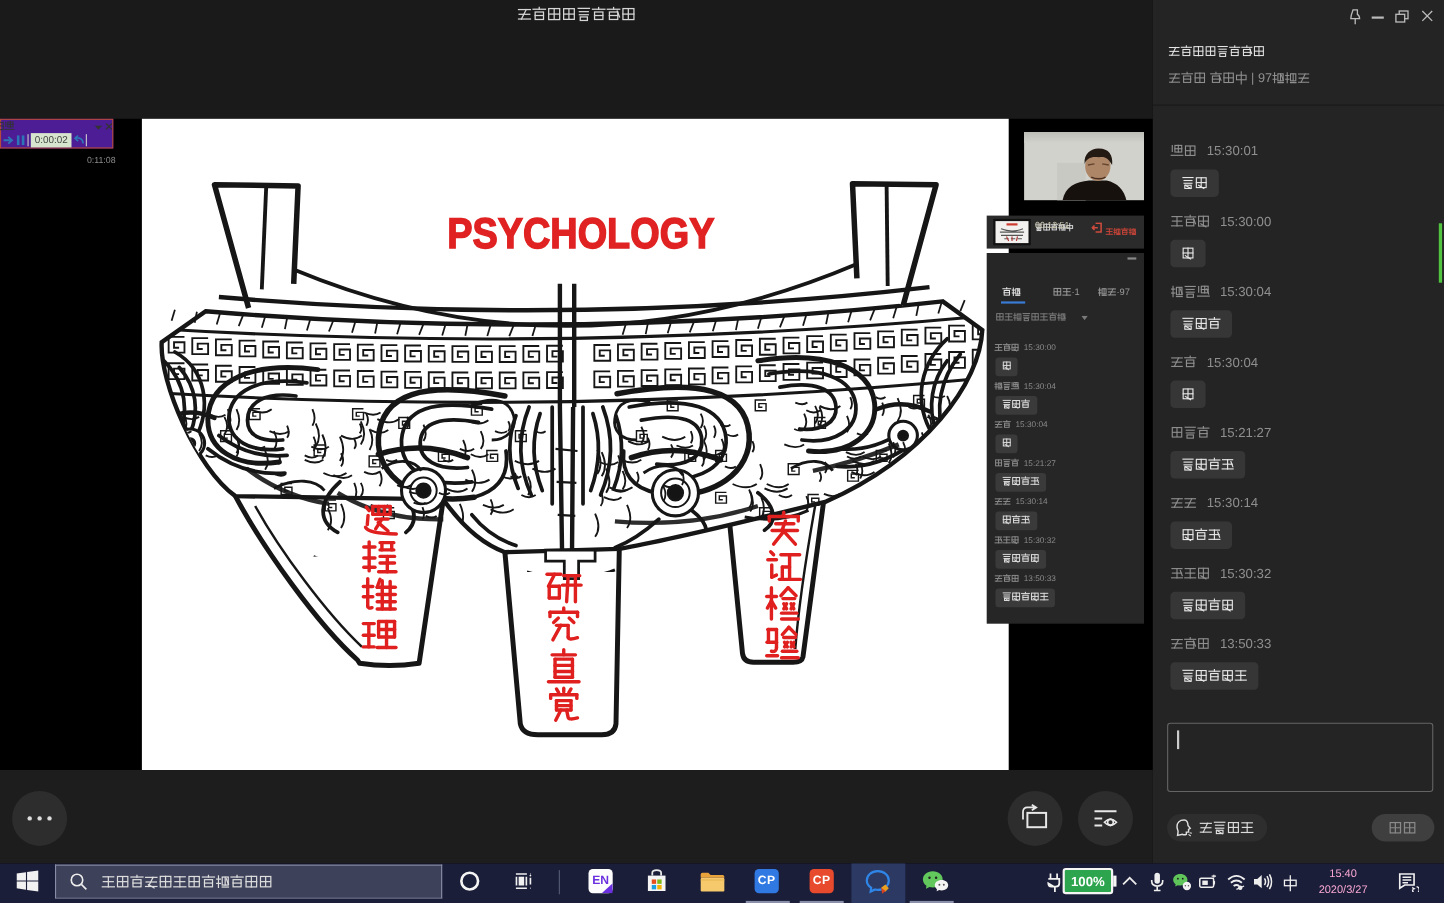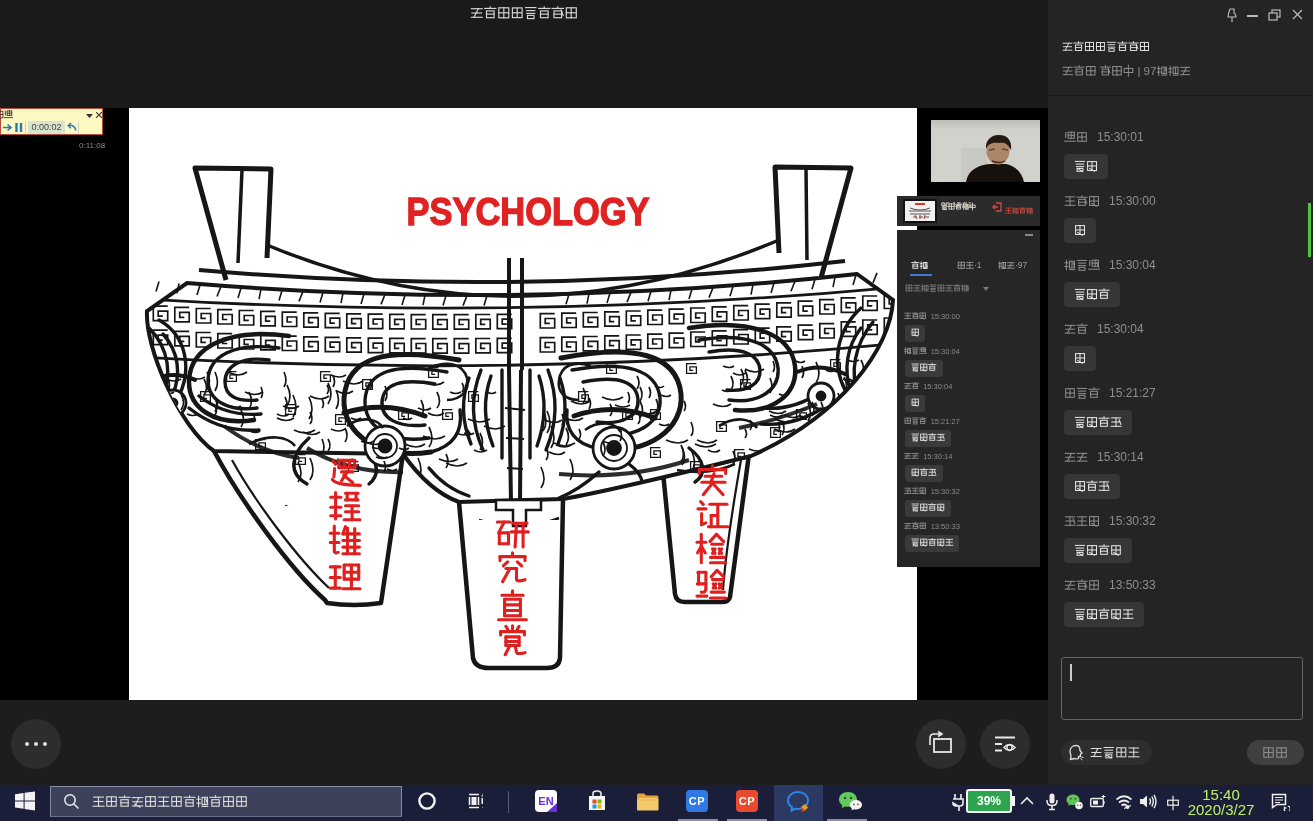--- a/index.html
+++ b/index.html
@@ -614,21 +614,21 @@
           <line x1="583.5" y1="471.6" x2="594.1" y2="471.6"></line>
           <line x1="584.2" y1="475.9" x2="586.8" y2="480.1"></line>
           <line x1="586.8" y1="475.9" x2="584.2" y2="480.1"></line>
           <line x1="590.1" y1="475.9" x2="592.7" y2="480.1"></line>
           <line x1="592.7" y1="475.9" x2="590.1" y2="480.1"></line>
           <line x1="582.2" y1="484.1" x2="595.4" y2="484.1"></line>
           <line x1="581.5" y1="490.0" x2="596.7" y2="490.0"></line>
         </g>
       </svg>
     </div>
-    <div class="abs" style="left:0;top:108px;width:103px;height:27px;background:#fef9c3;border:1px solid #b5493c">
+    <div class="abs" style="left:0;top:108px;width:103px;height:27px;background:#4c1d95;border:1px solid #b5493c">
 <div class="abs" style="left:-6px;top:1px;width:20px;height:9px;overflow:hidden">
         <div style="position:relative;height:11px;line-height:0"><svg width="18" height="11" viewBox="0 0 18 11" style="overflow:visible;" stroke="#333" stroke-width="0.90" stroke-linecap="square" opacity="1.0">
             <rect x="1.2" y="1.2" width="6.7" height="6.7" fill="none"></rect>
             <line x1="1.2" y1="4.5" x2="7.8" y2="4.5"></line>
             <line x1="4.5" y1="1.2" x2="4.5" y2="7.8"></line>
             <line x1="10.3" y1="1.1" x2="10.3" y2="5.0"></line>
             <line x1="9.5" y1="7.6" x2="17.5" y2="7.6"></line>
             <rect x="12.1" y="0.9" width="4.7" height="4.5" fill="none"></rect>
             <line x1="14.4" y1="0.9" x2="14.4" y2="5.4"></line>
             <line x1="12.1" y1="3.1" x2="16.7" y2="3.1"></line>
@@ -1520,21 +1520,21 @@
 <path d="M18 9 C21.5 9 24 11.2 24 13.8 C24 16.4 21.5 18.5 18 18.5 C17.2 18.5 16.5 18.4 15.8 18.2 L13.5 19.3 L13.8 17.3 C12.4 16.3 11.8 15.1 11.8 13.8 C11.8 11.2 14.5 9 18 9 Z" fill="#f4f4f4"></path>
 <circle cx="16" cy="13.3" r="0.9" fill="#555"></circle>
       <circle cx="20" cy="13.3" r="0.9" fill="#555"></circle>
 </svg>
     <div class="abs" style="left:678px;top:33.5px;width:40px;height:2.5px;background:#8a90aa"></div>
     <div class="abs" style="left:727px;top:33.5px;width:40px;height:2.5px;background:#8a90aa"></div>
     <div class="abs" style="left:827px;top:33.5px;width:40px;height:2.5px;background:#8a90aa"></div>
     <svg class="abs" style="left:950px;top:8px" width="16" height="20">
       <path d="M5 1 L5 6 M11 1 L11 6 M3 6 L13 6 L13 10 Q13 13 10 13 L9 13 L9 18 M8 13 L6 13 Q3 13 3 10 Z" stroke="#f0f0f0" stroke-width="1.6" fill="none"></path>
     </svg>
-    <div class="abs" style="left:966px;top:4px;width:46px;height:24px;border:2px solid #f5f5f5;border-radius:3px;background:#2da44e;color:#fff;font-size:12px;font-weight:bold;text-align:center;line-height:20px;font-family:'Liberation Sans'">39%</div>
+    <div class="abs" style="left:966px;top:4px;width:46px;height:24px;border:2px solid #f5f5f5;border-radius:3px;background:#2da44e;color:#fff;font-size:12px;font-weight:bold;text-align:center;line-height:20px;font-family:'Liberation Sans'">100%</div>
 <div class="abs" style="left:1012px;top:11px;width:3px;height:10px;background:#f5f5f5"></div>
     <svg class="abs" style="left:1020px;top:11px" width="14" height="10">
       <path d="M1 8 L7 2 L13 8" stroke="#e8e8e8" stroke-width="1.6" fill="none"></path>
     </svg>
     <svg class="abs" style="left:1045px;top:7px" width="14" height="20">
       <path d="M7 1.5 Q9.5 1.5 9.5 4 L9.5 9 Q9.5 11.5 7 11.5 Q4.5 11.5 4.5 9 L4.5 4 Q4.5 1.5 7 1.5 Z" fill="#ededed"></path>
       <path d="M2 8 L2 9 Q2 13.5 7 13.5 Q12 13.5 12 9 L12 8 M7 13.5 L7 17 M4 17.5 L10 17.5" stroke="#ededed" stroke-width="1.5" fill="none"></path>
     </svg>
     <svg class="abs" style="left:1066px;top:9px" width="17" height="16">
 <path d="M7 0.5 C3 0.5 0.5 3 0.5 5.8 C0.5 7.4 1.3 8.8 2.7 9.8 L2.4 11.8 L4.7 10.7 C5.4 10.9 6.2 11 7 11 C11 11 13.5 8.6 13.5 5.8 C13.5 3 11 0.5 7 0.5 Z" fill="#5fc45a"></path>
@@ -1560,19 +1560,19 @@
       <path d="M9 14.5 L16 11.5" stroke="#ededed" stroke-width="1.1"></path>
     </svg>
     <svg class="abs" style="left:1139px;top:8px" width="18" height="17">
       <path d="M1 6 L4 6 L8 2.5 L8 14.5 L4 11 L1 11 Z" fill="#ededed"></path>
 <path d="M10.5 5.5 Q12.5 8.5 10.5 11.5 M12.8 3.5 Q15.8 8.5 12.8 13.5 M15 1.8 Q19 8.5 15 15.2" stroke="#ededed" stroke-width="1.4" fill="none"></path>
     </svg>
     <div style="position:absolute;left:1166px;top:11px;height:16px;line-height:0"><svg width="14" height="16" viewBox="0 0 14 16" style="overflow:visible;" stroke="#f0f0f0" stroke-width="1.19" stroke-linecap="square" opacity="1.0">
         <rect x="1.7" y="4.2" width="10.6" height="5.0" fill="none"></rect>
         <line x1="7.0" y1="0.3" x2="7.0" y2="13.7"></line>
       </svg></div>
-    <div class="abs" style="left:1186px;top:2px;width:70px;height:30px;color:#bef264;font-size:15px;text-align:center;line-height:15px;font-family:'Liberation Sans'">15:40<br>2020/3/27</div>
+    <div class="abs" style="left:1186px;top:2px;width:70px;height:30px;color:#f9a8d4;font-size:10px;text-align:center;line-height:15px;font-family:'Liberation Sans'">15:40<br>2020/3/27</div>
     <svg class="abs" style="left:1271px;top:8px" width="19" height="18">
 <path d="M1.5 1.5 L14.5 1.5 L14.5 11.5 L6 11.5 L1.5 14.5 Z" fill="none" stroke="#f0f0f0" stroke-width="1.5"></path>
 <path d="M4 4.5 L12 4.5 M4 7 L12 7 M4 9.5 L9 9.5" stroke="#f0f0f0" stroke-width="1.2"></path>
 <path d="M16.8 13 A3 3 0 1 1 13.2 15.6" stroke="#f0f0f0" stroke-width="1.2" fill="none"></path>
       <path d="M12.6 13.2 L13.4 16.2 L16 15 Z" fill="#f0f0f0" stroke="none"></path>
 </svg>
   </div>
 </body></html>

